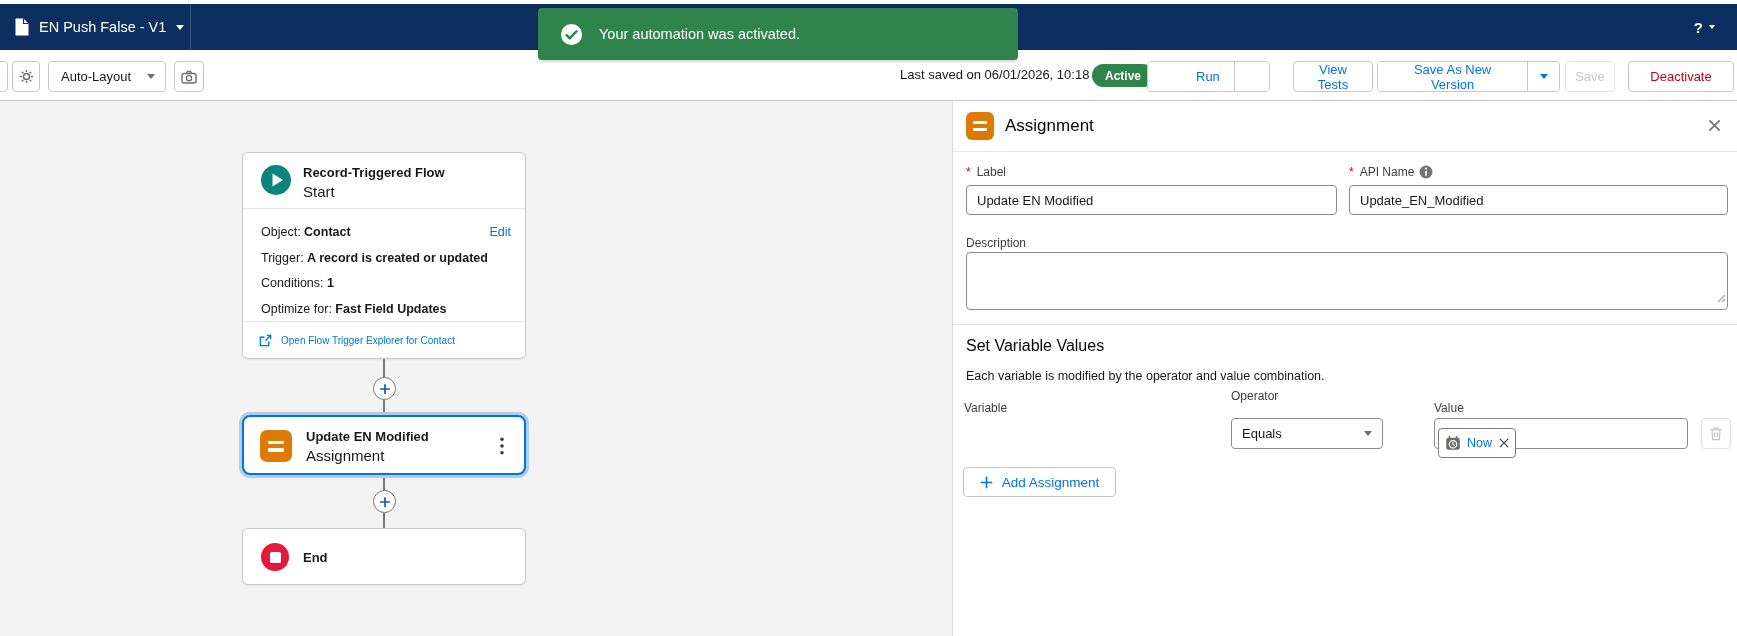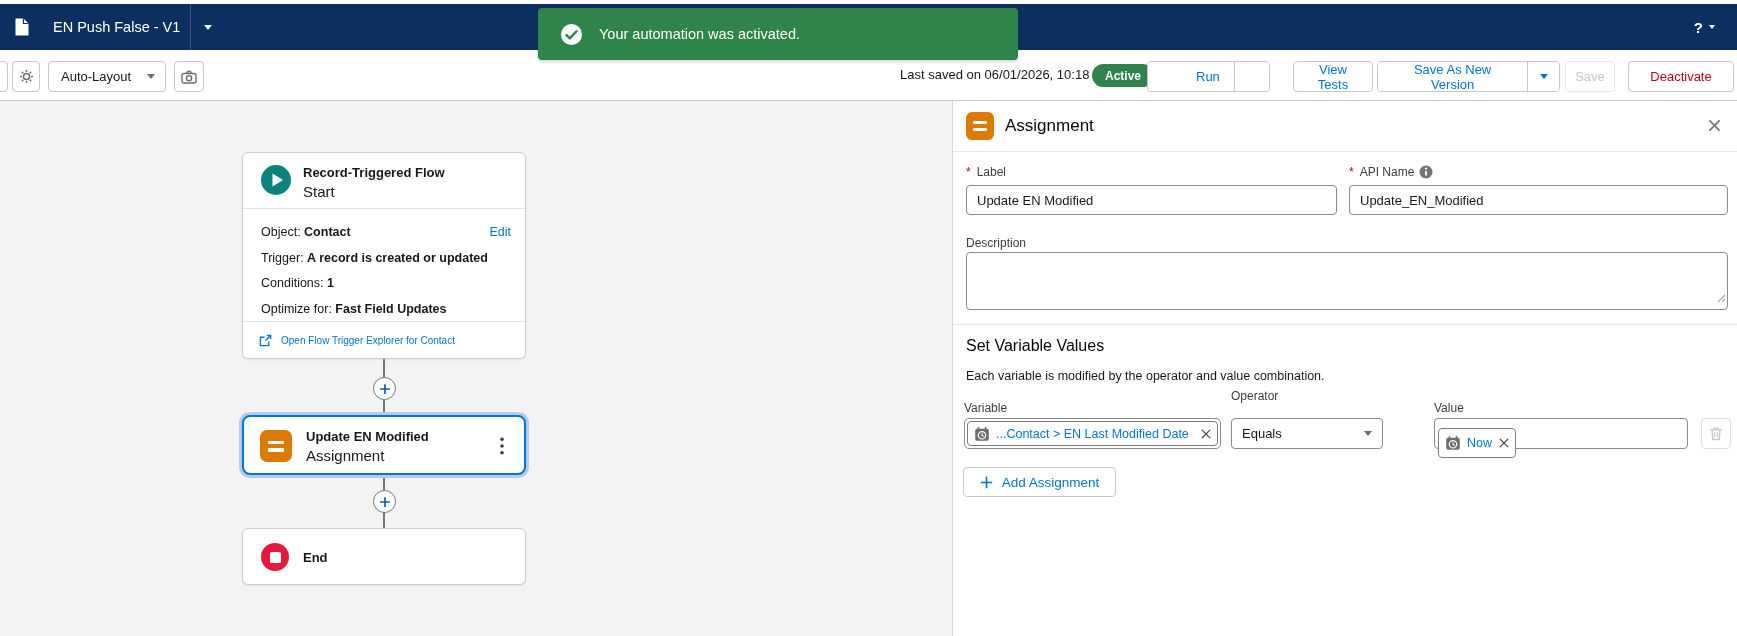--- a/index.html
+++ b/index.html
@@ -2,21 +2,21 @@
 <html><head>
 <meta charset="utf-8">
 <style>
   * { box-sizing: border-box; margin: 0; padding: 0; }
   html,body { background:#fff; }
   body { width:1737px; height:636px; font-family:"Liberation Sans", sans-serif; overflow:hidden; }
   .app { position:relative; width:1737px; height:636px; background:#fff; overflow:hidden; }
 
   
   .topbar { position:absolute; top:4px; left:0; width:100%; height:46px; background:#0d2f5f; }
-  .topbar-left { position:absolute; left:14px; top:0; height:100%; display:flex; align-items:center; gap:24px; color:#fff; cursor:pointer; }
+  .topbar-left { position:absolute; left:14px; top:0; height:100%; display:flex; align-items:center; gap:10px; color:#fff; cursor:pointer; }
   .topbar-title { font-size:14.5px; color:#fff; }
   .topbar-sep { position:absolute; left:190px; top:0; bottom:0; width:1px; background:rgba(255,255,255,.18); }
   .topbar-right { position:absolute; right:22px; top:0; height:100%; display:flex; align-items:center; gap:6px; color:#fff; cursor:pointer; }
   .help-q { font-size:15px; font-weight:bold; }
   .caret { width:0; height:0; border-left:4px solid transparent; border-right:4px solid transparent; border-top:5px solid currentColor; display:inline-block; }
   .caret.small { border-left-width:3.5px; border-right-width:3.5px; border-top-width:4.5px; }
 
   
   .toast { position:absolute; left:538px; top:8px; width:480px; height:52px; background:#2e844a; border-radius:4px;
            display:flex; align-items:center; gap:16px; padding:0 22px; color:#fff; z-index:60; box-shadow:0 2px 3px rgba(0,0,0,.16); }
@@ -327,39 +327,20 @@
     </div>
 
     <div class="p-divider"></div>
     <div class="sec-title">Set Variable Values</div>
     <div class="sec-help">Each variable is modified by the operator and value combination.</div>
 
     <label class="f-label col-lbl-var">Variable</label>
     <label class="f-label col-lbl-op">Operator</label>
     <label class="f-label col-lbl-val">Value</label>
 
-    <div class="combo-var">
-      <span class="pill">
-        <span style="display:flex;">
-          <svg width="16" height="16" viewBox="0 0 16 16">
-              <rect x="3.6" y="1" width="1.7" height="3.4" rx="0.8" fill="#706e6b"></rect>
-              <rect x="10.7" y="1" width="1.7" height="3.4" rx="0.8" fill="#706e6b"></rect>
-              <rect x="1.2" y="2.8" width="13.6" height="12" rx="2" fill="#706e6b"></rect>
-              <circle cx="8" cy="9.3" r="3.7" fill="none" stroke="#fff" stroke-width="1.2"></circle>
-              <path d="M8 7.3v2.2l1.7 1" fill="none" stroke="#fff" stroke-width="1.1"></path>
-            </svg>
-        </span>
-        <span class="pill-text">...Contact &gt; EN Last Modified Date</span>
-        <span class="pill-x">
-          <svg width="10" height="10" viewBox="0 0 12 12">
-              <path d="M1 1l10 10M11 1L1 11" stroke="#444" stroke-width="1.5"></path>
-            </svg>
-        </span>
-      </span>
-    </div>
 
     <div class="sel-op">
       <span>Equals</span>
       <span class="caret"></span>
     </div>
 
     <div class="inp-value">
       <span class="pill">
         <span style="display:flex;">
           <svg width="16" height="16" viewBox="0 0 16 16">

